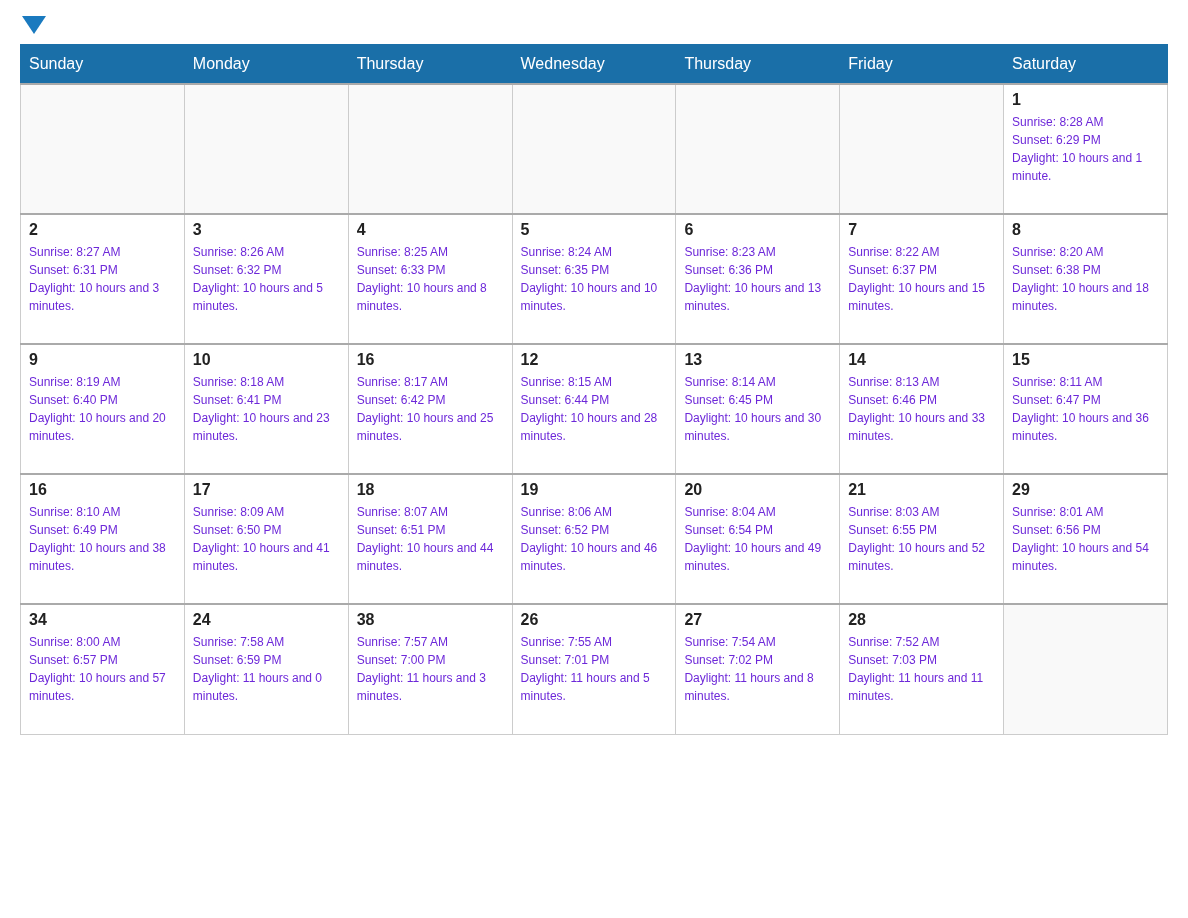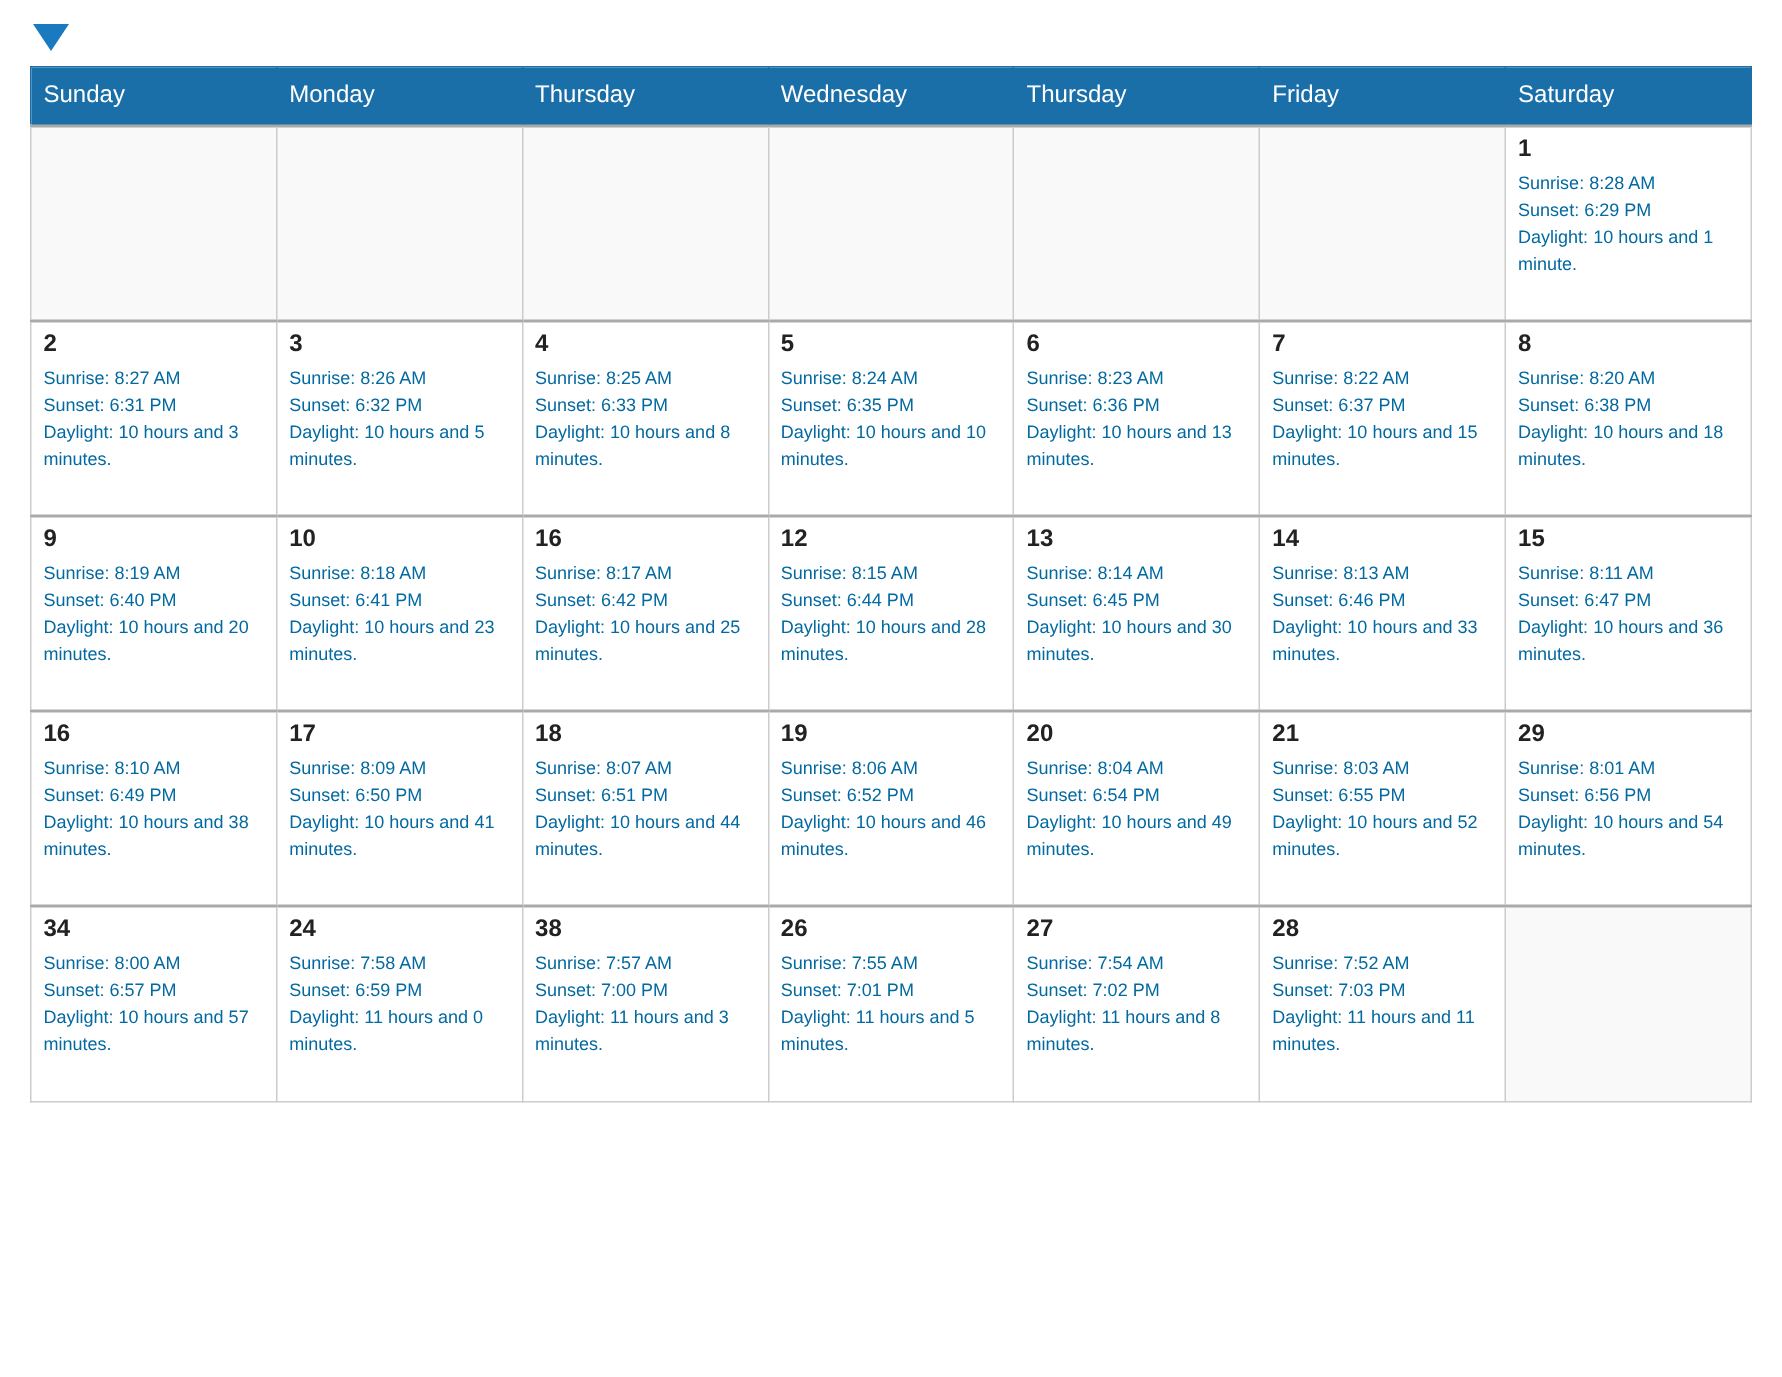--- a/index.html
+++ b/index.html
@@ -80,21 +80,21 @@
       height: 130px;
     }
     .day-number {
       font-size: 16px;
       font-weight: bold;
       color: #222;
       margin-bottom: 4px;
     }
     .day-info {
       font-size: 12px;
-      color: #0369a1;
+      color: #6d28d9;
       line-height: 1.5;
     }
     .empty-cell {
       background: #f9f9f9;
     }
     .week-row td {
       border-top: 2px solid #aaa;
     }
     .calendar thead tr th:first-child {
       border-radius: 0;

